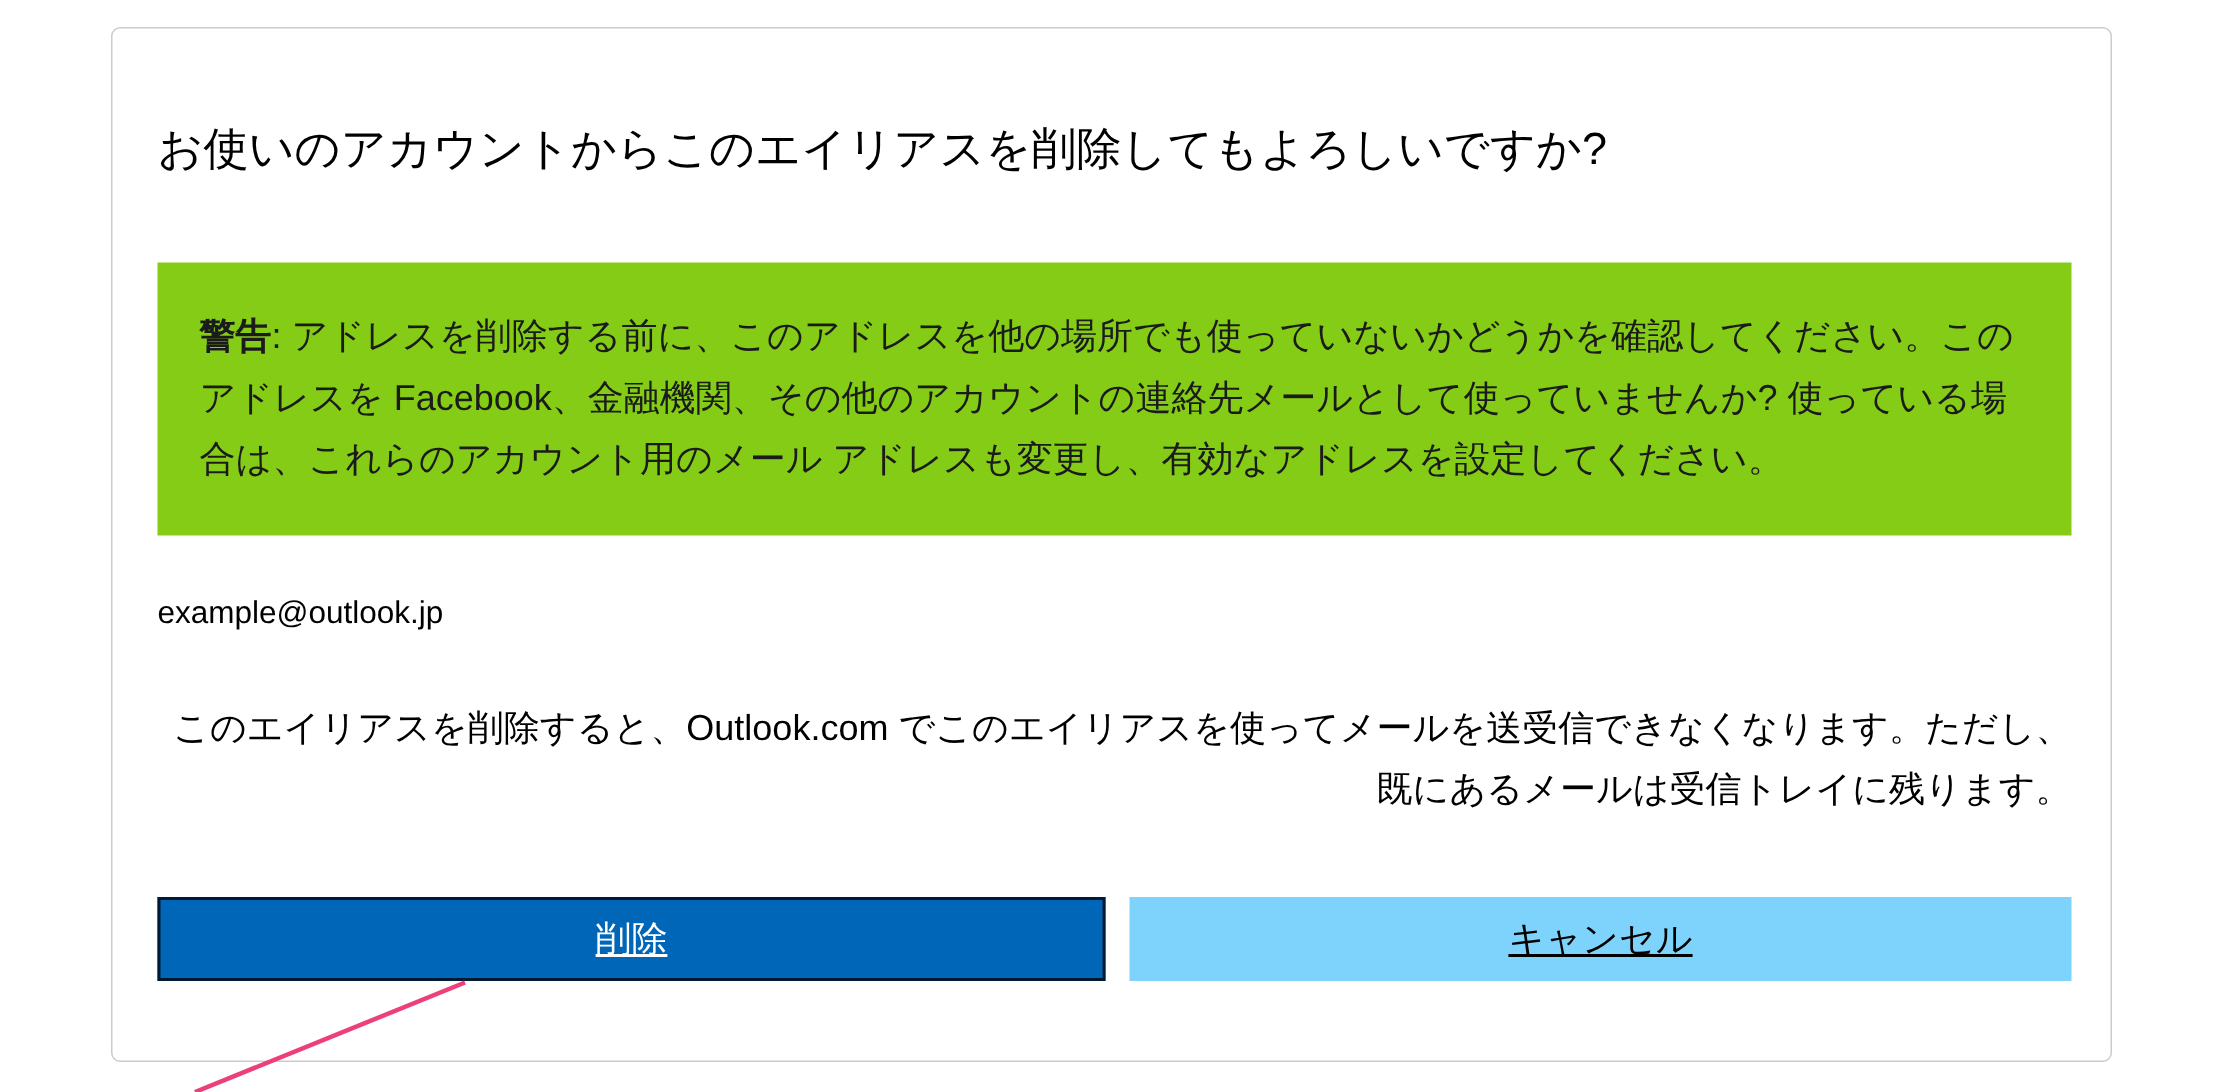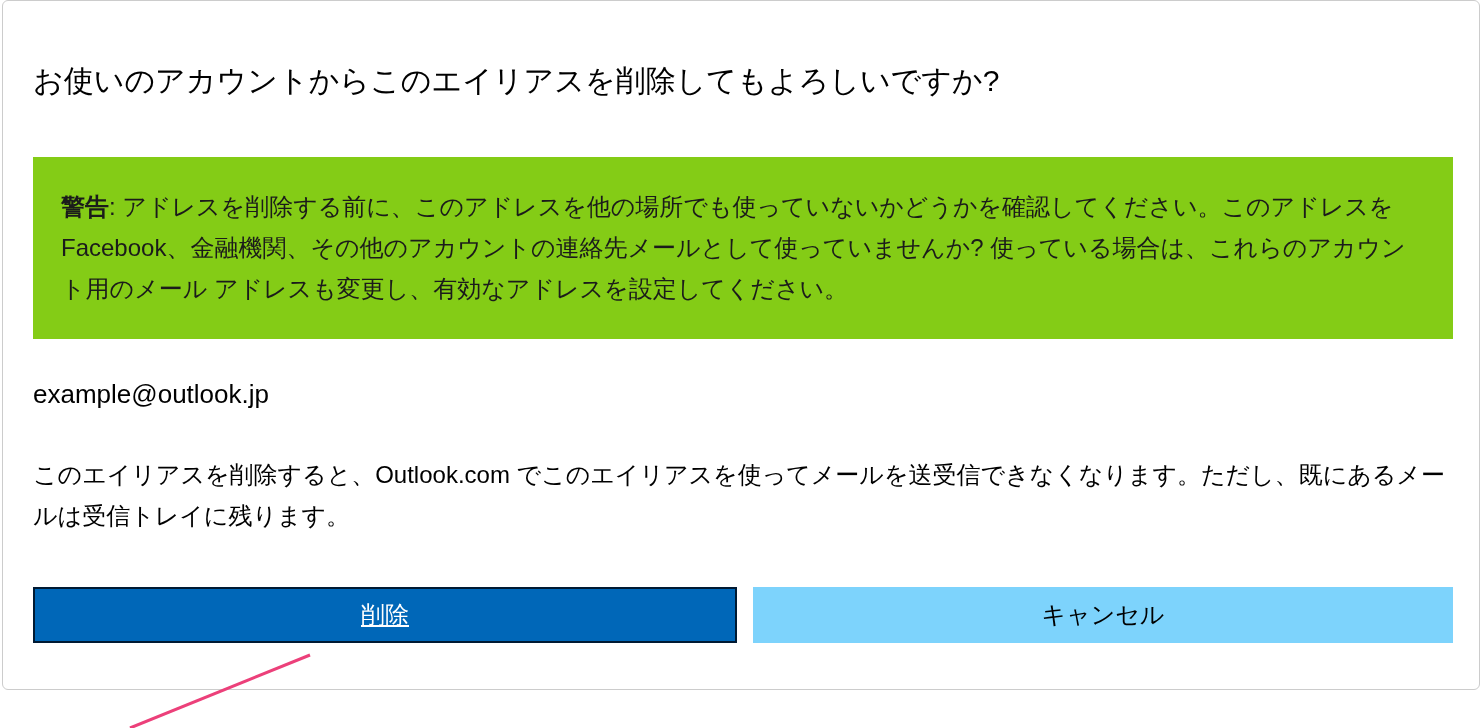--- a/index.html
+++ b/index.html
@@ -7,23 +7,23 @@
       font-family: "Yu Gothic UI", "Meiryo", "Segoe UI", sans-serif;
       background: #fff;
       width: 1482px;
       height: 728px;
       position: relative;
       overflow: hidden;
     }
     .dialog {
       border: 1px solid #ccc;
       border-radius: 6px;
-      width: 1478px;
+      width: 1334px;
       height: 690px;
-      margin: 0 auto 0;
+      margin: 18px auto 0;
       padding: 60px 26px 30px 30px;
       background: #fff;
       position: relative;
     }
     .title {
       font-size: 30px;
       font-weight: 400;
       color: #000;
       margin-bottom: 55px;
     }
@@ -32,33 +32,35 @@
       padding: 30px 28px;
       margin-bottom: 40px;
       font-size: 24px;
       line-height: 1.7;
       color: #1b1b1b;
     }
     .warning-label {
       font-weight: 700;
     }
     .email {
-      font-size: 26px;
+      font-size: 21px;
       color: #000;
       margin-bottom: 45px;
     }
     .note {
       font-size: 24px;
       line-height: 1.7;
       color: #000;
       margin-bottom: 50px;
+      text-align: right;
     }
     .buttons {
       display: flex;
       gap: 16px;
+      text-decoration: underline;
     }
     .btn {
       flex: 1 1 0;
       height: 56px;
       font-size: 24px;
       border: none;
       cursor: pointer;
       display: flex;
       align-items: center;
       justify-content: center;

